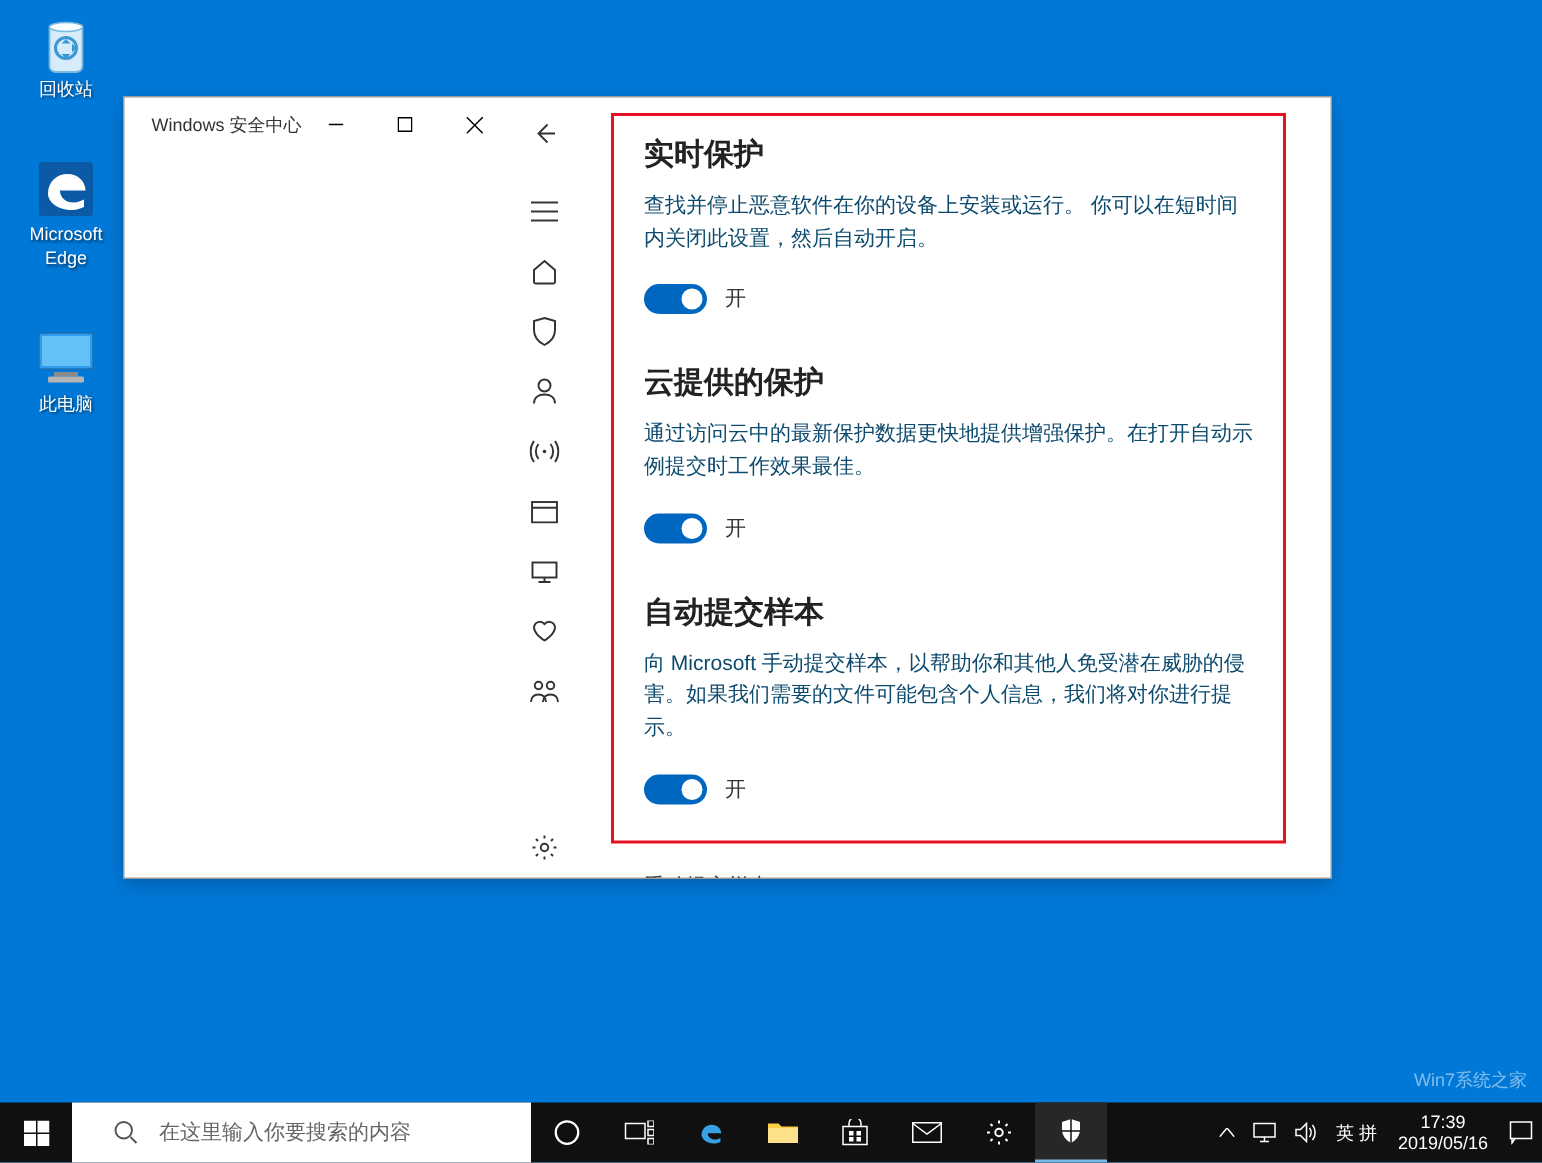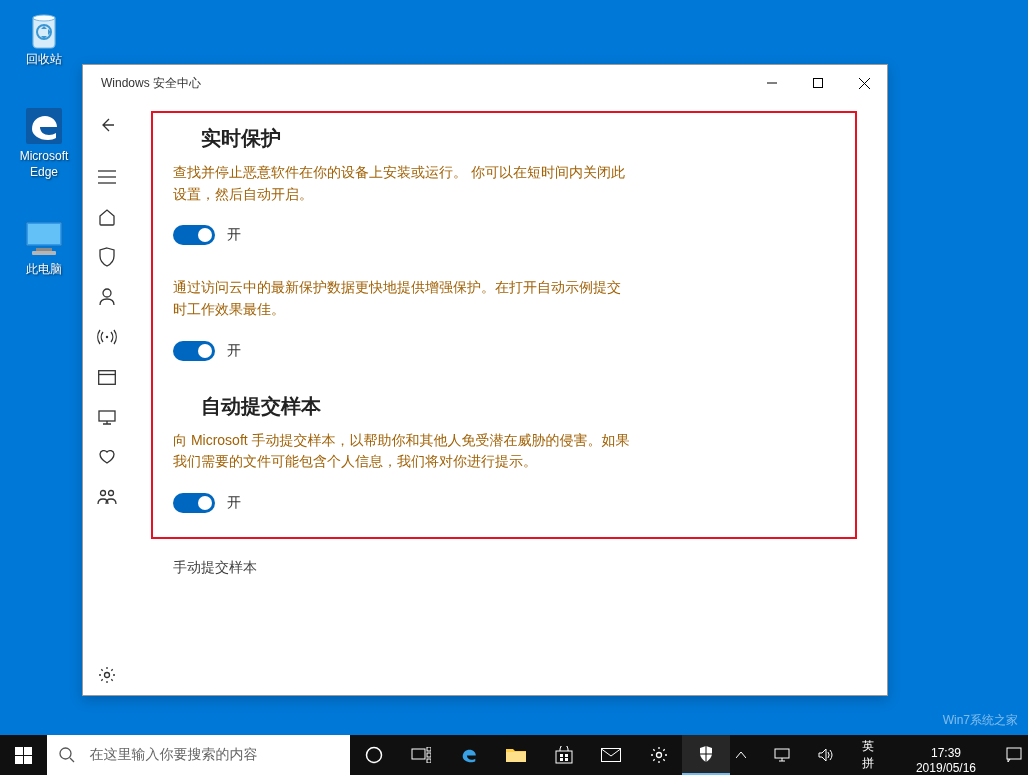--- a/index.html
+++ b/index.html
@@ -5,52 +5,52 @@
 * { margin: 0; padding: 0; box-sizing: border-box; font-family: "Microsoft YaHei", "Segoe UI", sans-serif; }
 body { width: 1028px; height: 775px; background: #0078d7; position: relative; overflow: hidden; }
 
 
 .desktop { position: absolute; left: 0; top: 0; width: 100%; height: calc(100% - 40px); }
 .d-icon { position: absolute; width: 68px; text-align: center; cursor: pointer; }
 .d-icon .glyph { width: 48px; height: 42px; margin: 0 auto 2px; display: flex; align-items: center; justify-content: center; }
 .d-icon .label { color: #fff; font-size: 12px; text-shadow: 1px 1px 2px rgba(0,0,0,.6); line-height: 1.3; }
 
 
-.win { position: absolute; left: 82px; top: 64px; width: 806px; height: 632px; background: #fff; border: 1px solid #9a9a9a; box-shadow: 0 4px 12px rgba(0,0,0,.2); display: flex; flex-direction: column; }
+.win { position: absolute; left: 82px; top: 64px; width: 806px; height: 522px; background: #fff; border: 1px solid #9a9a9a; box-shadow: 0 4px 12px rgba(0,0,0,.2); display: flex; flex-direction: row; }
 .titlebar { height: 36px; display: flex; align-items: center; flex-shrink: 0; }
 .titlebar .title { flex: 1; font-size: 12px; padding-left: 18px; color: #333; }
 .tb-btn { width: 46px; height: 36px; display: flex; align-items: center; justify-content: center; cursor: pointer; }
 
 .win-body { flex: 1; display: flex; position: relative; min-height: 0; }
 
 
 .sidebar { width: 48px; display: flex; flex-direction: column; padding-top: 4px; flex-shrink: 0; }
 .sb-item { width: 48px; height: 40px; display: flex; align-items: center; justify-content: center; cursor: pointer; color: #333; }
 .sb-spacer { flex: 1; }
 
 
 .content { flex: 1; padding: 10px 30px 10px 20px; overflow-y: auto; }
 .highlight-box { border: 2px solid #e81123; padding: 12px 20px 24px 20px; }
 .section { margin-bottom: 32px; }
 .section:last-child { margin-bottom: 0; }
-.section h2 { font-size: 20px; font-weight: 600; color: #222; margin-bottom: 10px; margin-left: 28px; }
-.section .desc { font-size: 14px; color: #a16207; line-height: 1.55; margin-bottom: 20px; max-width: 460px; }
+.section h2 { font-size: 20px; font-weight: 600; color: #222; margin-bottom: 10px; }
+.section .desc { font-size: 14px; color: #0c4a6e; line-height: 1.55; margin-bottom: 20px; max-width: 460px; }
 .toggle-row { display: flex; align-items: center; gap: 12px; }
 .toggle { width: 42px; height: 20px; border-radius: 10px; background: #0067c0; position: relative; cursor: pointer; }
 .toggle::after { content: ""; position: absolute; right: 3px; top: 3px; width: 14px; height: 14px; border-radius: 50%; background: #fff; }
 .toggle-label { font-size: 14px; color: #333; }
 .link { color: #404040; font-size: 14px; cursor: pointer; margin: 20px 0 0 22px; display: inline-block; }
 
 
 .taskbar { position: absolute; left: 0; bottom: 0; width: 100%; height: 40px; background: #101010; display: flex; align-items: stretch; }
 .tb-start { width: 48px; display: flex; align-items: center; justify-content: center; cursor: pointer; }
-.search-box { width: 306px; background: #fff; display: flex; align-items: center; padding: 0 12px; gap: 14px; color: #666; font-size: 14px; cursor: text; }
+.search-box { width: 306px; background: #fff; display: flex; align-items: center; padding: 0 28px; gap: 14px; color: #666; font-size: 14px; cursor: text; }
 .tb-item { width: 48px; display: flex; align-items: center; justify-content: center; cursor: pointer; color: #fff; }
 .tb-item.active { border-bottom: 2px solid #76b9ed; background: #272727; }
-.tray { margin-left: auto; display: flex; align-items: flex-end; color: #fff; font-size: 12px; gap: 16px; }
+.tray { margin-left: auto; display: flex; align-items: center; color: #fff; font-size: 12px; }
 .tray-item { padding: 0 6px; height: 100%; display: flex; align-items: center; cursor: pointer; }
 .clock { padding: 0 8px; text-align: center; line-height: 1.2; cursor: pointer; font-size: 12px; }
 .watermark { position: absolute; right: 4px; bottom: 44px; color: rgba(255,255,255,.5); font-size: 12px; text-align: right; padding: 2px 6px; }
 
 svg { display: block; }
 .icon-stroke { fill: none; stroke: currentColor; stroke-width: 1.3; }
 </style>
 </head>
 <body>
 
@@ -189,20 +189,21 @@
         <div class="section">
           <h2>实时保护</h2>
           <p class="desc">查找并停止恶意软件在你的设备上安装或运行。 你可以在短时间内关闭此设置，然后自动开启。</p>
           <div class="toggle-row">
             <div class="toggle"></div>
             <span class="toggle-label">开</span>
           </div>
         </div>
 
         <div class="section">
+          <h2>云提供的保护</h2>
           <p class="desc">通过访问云中的最新保护数据更快地提供增强保护。在打开自动示例提交时工作效果最佳。</p>
           <div class="toggle-row">
             <div class="toggle"></div>
             <span class="toggle-label">开</span>
           </div>
         </div>
 
         <div class="section">
           <h2>自动提交样本</h2>
           <p class="desc">向 Microsoft 手动提交样本，以帮助你和其他人免受潜在威胁的侵害。如果我们需要的文件可能包含个人信息，我们将对你进行提示。</p>

